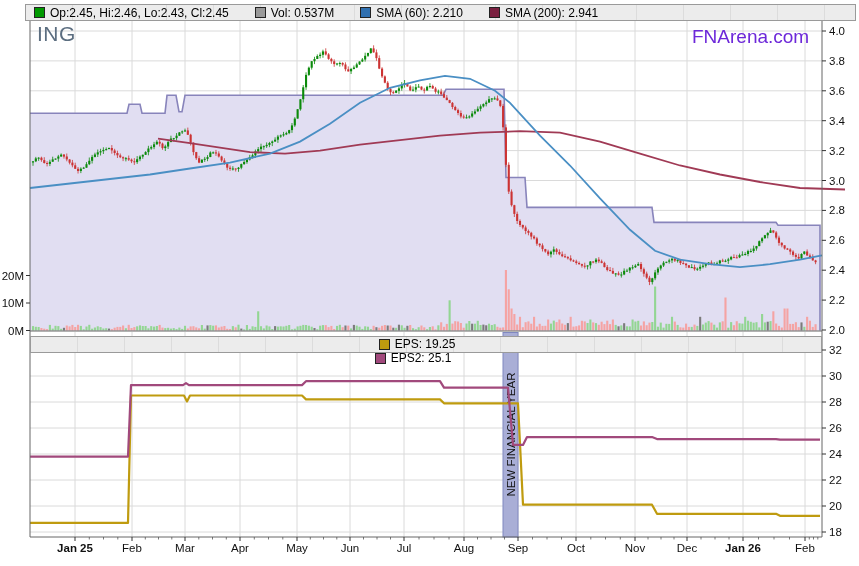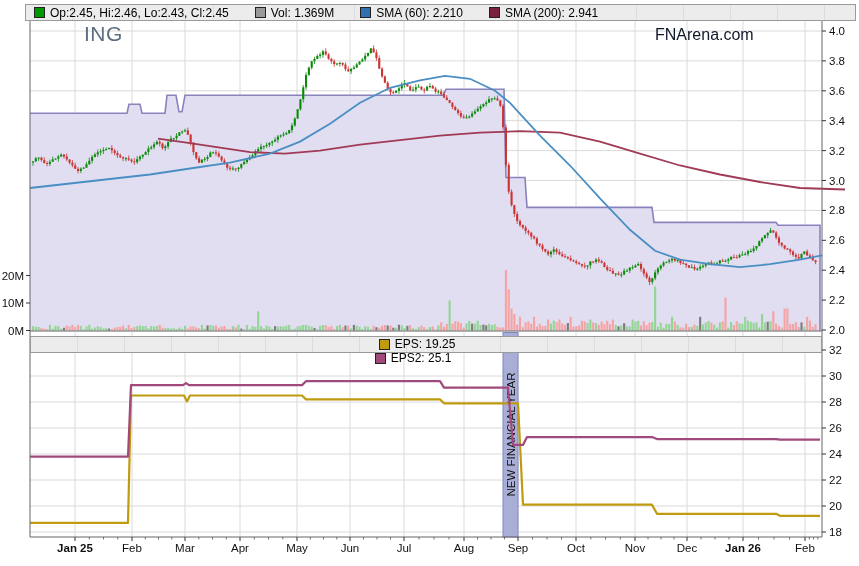--- a/index.html
+++ b/index.html
@@ -9,22 +9,22 @@
   .legend-strip{position:absolute;z-index:2;display:flex;align-items:center;
       background-color:#ececec;
       background-image:repeating-linear-gradient(to right,transparent 0,transparent 46px,#dcdcdc 46px,#dcdcdc 47px);
       border:1px solid #9a9a9a;box-sizing:border-box;font-size:12px;color:#000;}
   #legend-top{left:25px;top:4px;width:831px;height:17px;}
   #legend-bottom{left:30px;top:336px;width:792px;height:17px;flex-direction:column;}
   .legend-item{display:flex;align-items:center;white-space:nowrap;margin-right:26px;}
   .legend-item:first-child{margin-left:8px;}
   .swatch{width:9px;height:9px;border:1px solid #222;margin-right:5px;flex:0 0 auto;}
   #ticker{position:absolute;left:37px;top:22px;z-index:2;font-size:21px;color:#5c6e80;
-      letter-spacing:0.5px;margin-left:47px;}
-  #brand{position:absolute;left:655px;top:26px;z-index:2;font-size:16px;color:#0f172a;}
+      letter-spacing:0.5px;}
+  #brand{position:absolute;left:692px;top:26px;z-index:2;font-size:19px;color:#6d28d9;}
 </style>
 </head>
 <body>
 
 <div id="page">
   <svg id="chart" width="859" height="566" viewBox="0 0 859 566">
       <line x1="30" y1="31.0" x2="822" y2="31.0" stroke="#dadada" stroke-width="1"></line>
       <line x1="30" y1="60.9" x2="822" y2="60.9" stroke="#dadada" stroke-width="1"></line>
       <line x1="30" y1="90.8" x2="822" y2="90.8" stroke="#dadada" stroke-width="1"></line>
       <line x1="30" y1="120.7" x2="822" y2="120.7" stroke="#dadada" stroke-width="1"></line>
@@ -1036,21 +1036,21 @@
       <line x1="817.8" y1="537" x2="817.8" y2="539.5" stroke="#555" stroke-width="0.8"></line>
     </svg>
 
   <div id="legend-top" class="legend-strip">
       <div class="legend-item">
         <span class="swatch" style="background: rgb(0, 153, 0);"></span>
         <span>Op:2.45, Hi:2.46, Lo:2.43, Cl:2.45</span>
       </div>
       <div class="legend-item">
         <span class="swatch" style="background: rgb(153, 153, 153);"></span>
-        <span>Vol: 1.369M</span>
+        <span>Vol: 0.537M</span>
       </div>
       <div class="legend-item">
         <span class="swatch" style="background: rgb(48, 112, 176);"></span>
         <span>SMA (60): 2.210</span>
       </div>
       <div class="legend-item">
         <span class="swatch" style="background: rgb(122, 32, 64);"></span>
         <span>SMA (200): 2.941</span>
       </div>
     </div>

